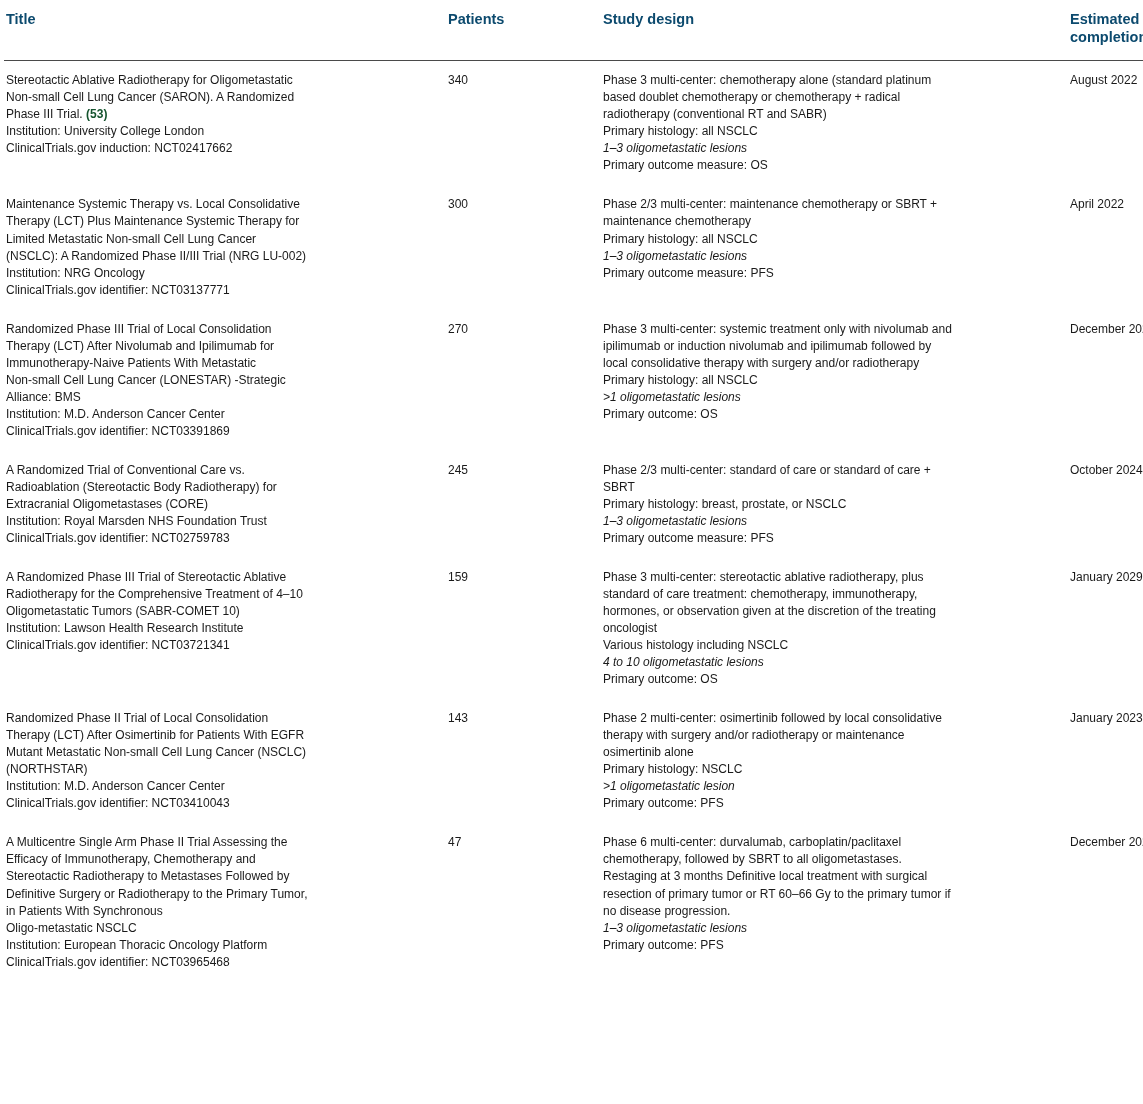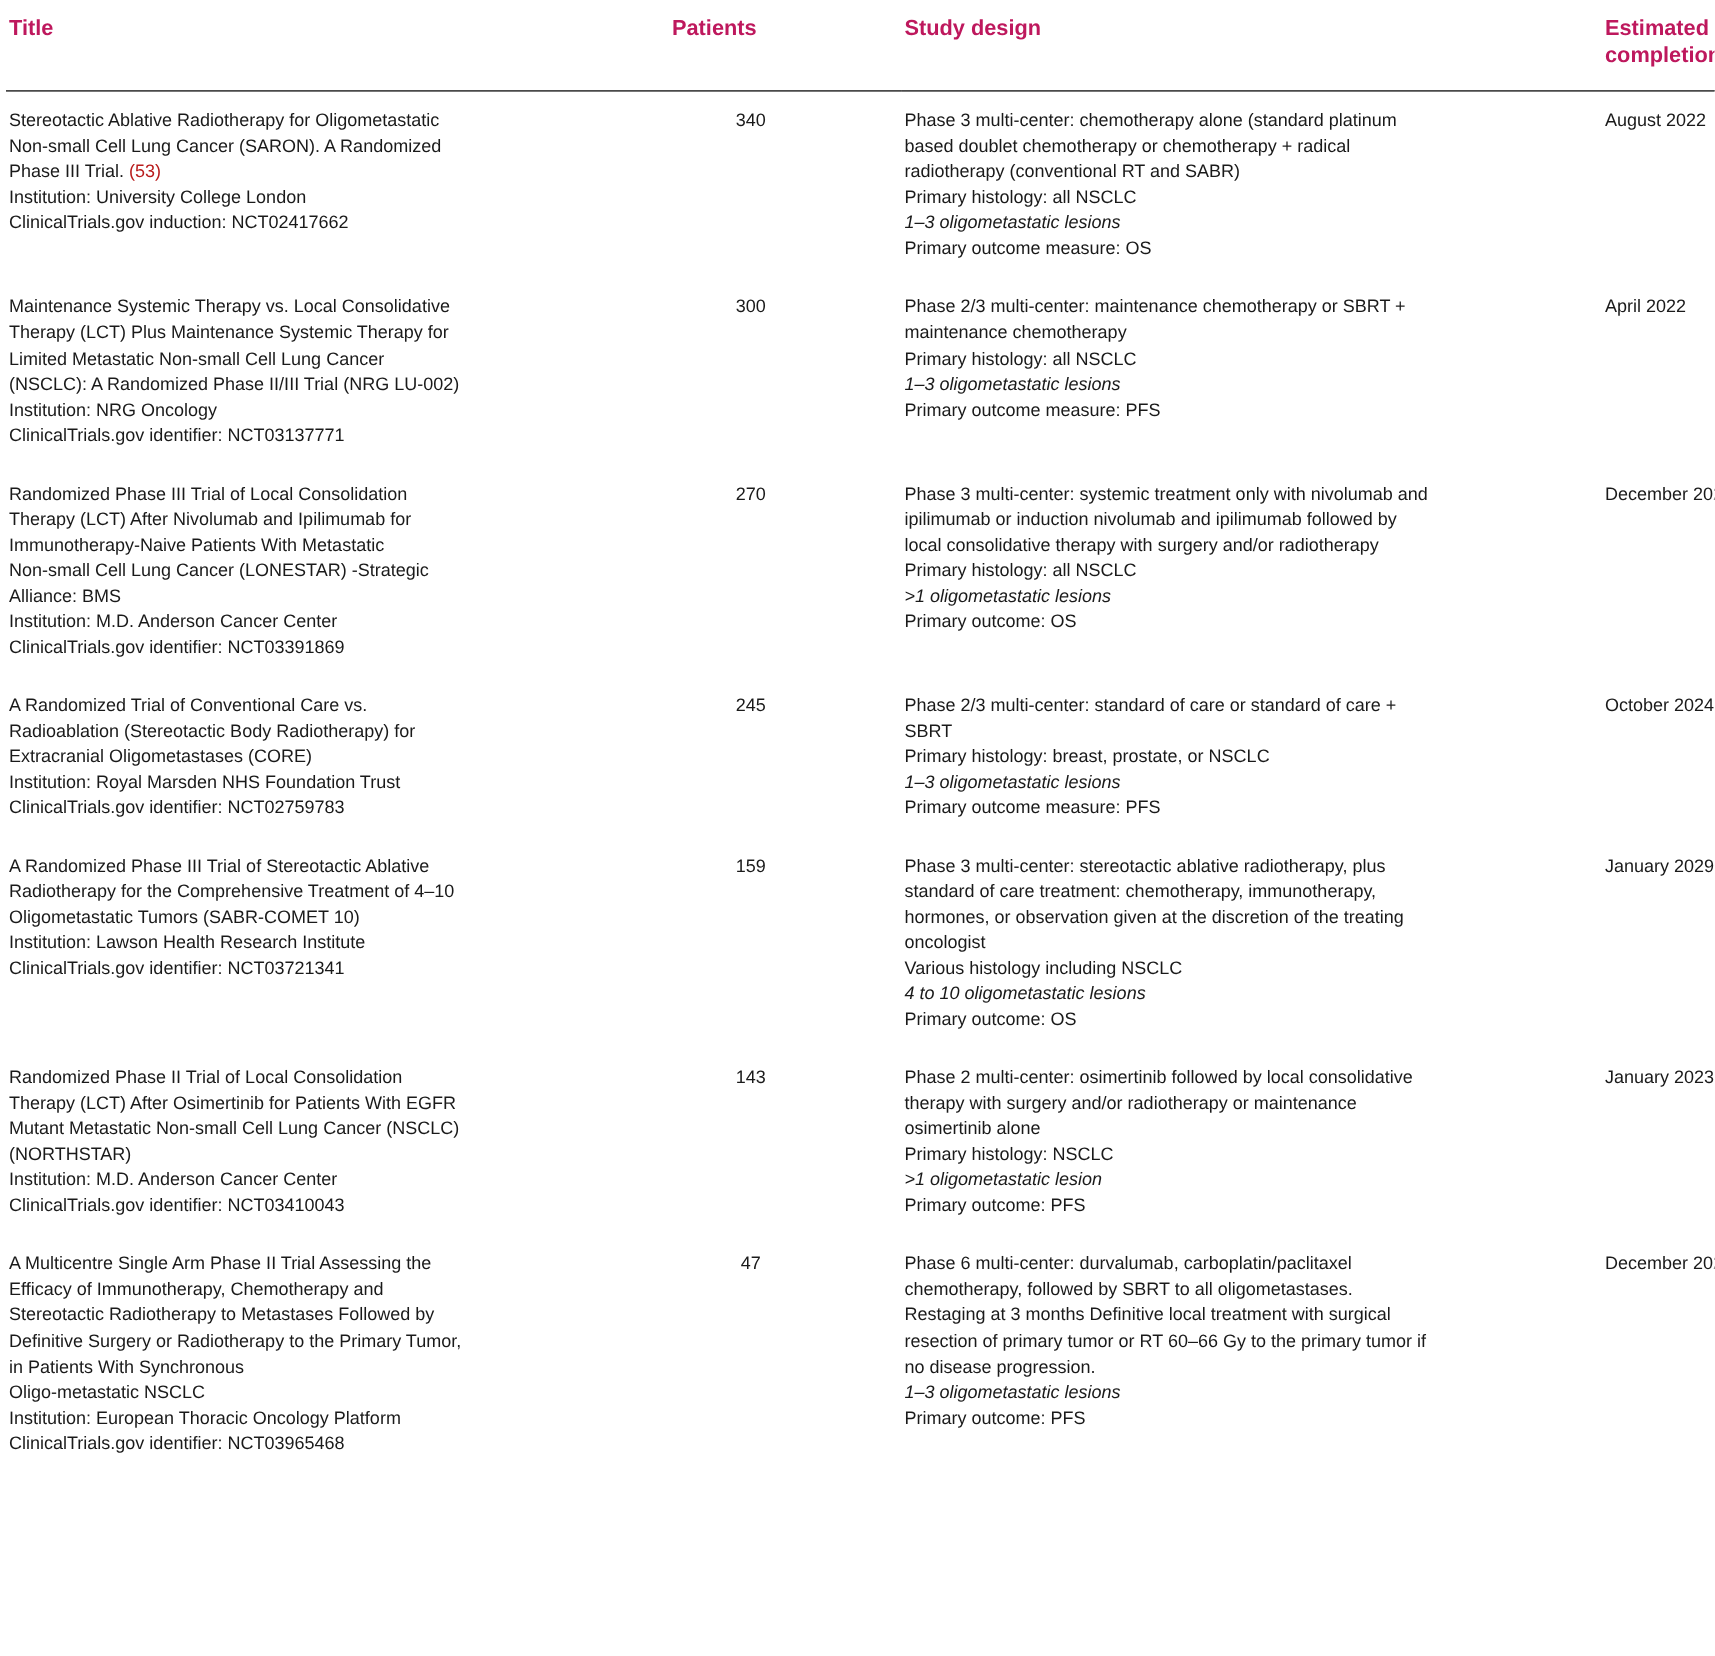--- a/index.html
+++ b/index.html
@@ -21,44 +21,45 @@
   table.study-table {
     width: 1135px;
     border-collapse: collapse;
     table-layout: fixed;
   }
   table.study-table th {
     text-align: left;
     vertical-align: top;
     font-size: 14.5px;
     font-weight: bold;
-    color: #be185d;
+    color: #0c4a6e;
     padding: 10px 10px 14px 2px;
     line-height: 1.25;
   }
   thead tr {
     border-bottom: 1.5px solid #4a4a4a;
   }
   table.study-table td {
     vertical-align: top;
     font-size: 12px;
     line-height: 1.42;
     color: #1a1a1a;
     padding: 11px 10px 11px 2px;
   }
   tbody tr {
     border-bottom: 0;
   }
   .col-title { width: 430px; }
-  .col-patients { width: 105px; text-align: center; padding-right: 48px !important; }
+  .col-patients { width: 105px; text-align: left; padding-right: 48px !important; }
   .col-design { width: 455px; margin-top: 24px; }
   .col-completion { width: 145px; }
   th.col-patients { text-align: right; }
   .ref {
-    color: #b91c1c;
+    color: #14532d;
+    font-weight: bold;
   }
   .italic {
     font-style: italic;
   }
   .line {
     display: block;
   }
 </style>
 </head>
 <body>

